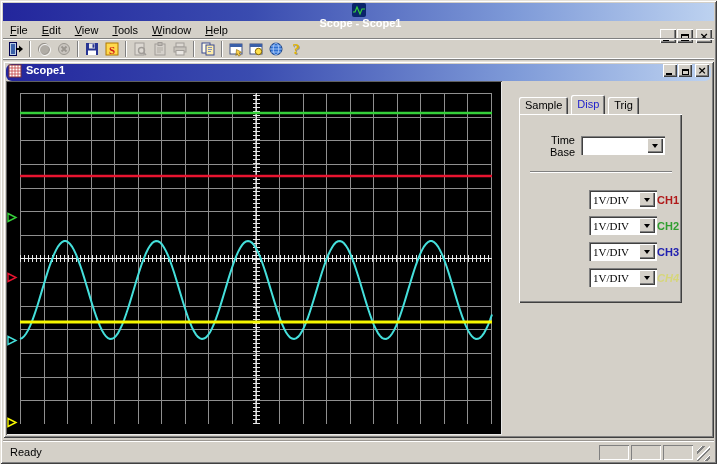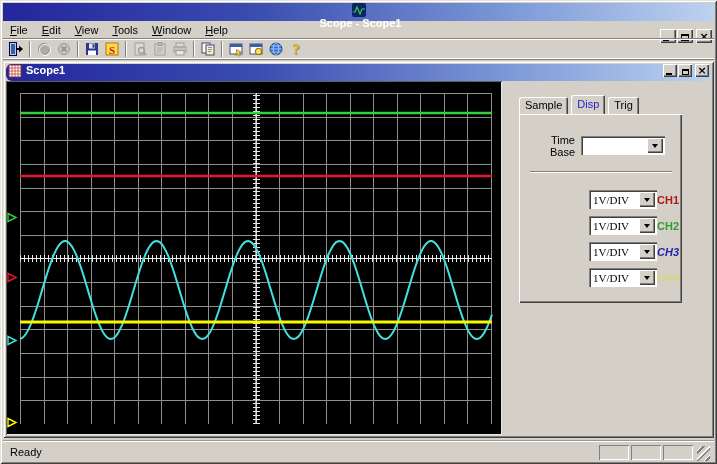--- a/index.html
+++ b/index.html
@@ -343,21 +343,21 @@
             <span class="ch-label" style="color: rgb(47, 158, 47);">CH2</span>
             <div class="combo">
               <span class="combo-text">1V/DIV</span>
               <span class="combo-btn">
                   <span class="arr"></span>
                 </span>
             </div>
           </div>
           <div class="ch-row" style="top:128px">
             <span class="checkbox checked"></span>
-            <span class="ch-label" style="color: rgb(32, 32, 176); font-style: italic;">CH3</span>
+            <span class="ch-label" style="color: rgb(32, 32, 176);">CH3</span>
             <div class="combo">
               <span class="combo-text">1V/DIV</span>
               <span class="combo-btn">
                   <span class="arr"></span>
                 </span>
             </div>
           </div>
           <div class="ch-row" style="top:154px">
             <span class="checkbox checked"></span>
             <span class="ch-label" style="color: rgb(214, 214, 122); font-style: italic;">CH4</span>

